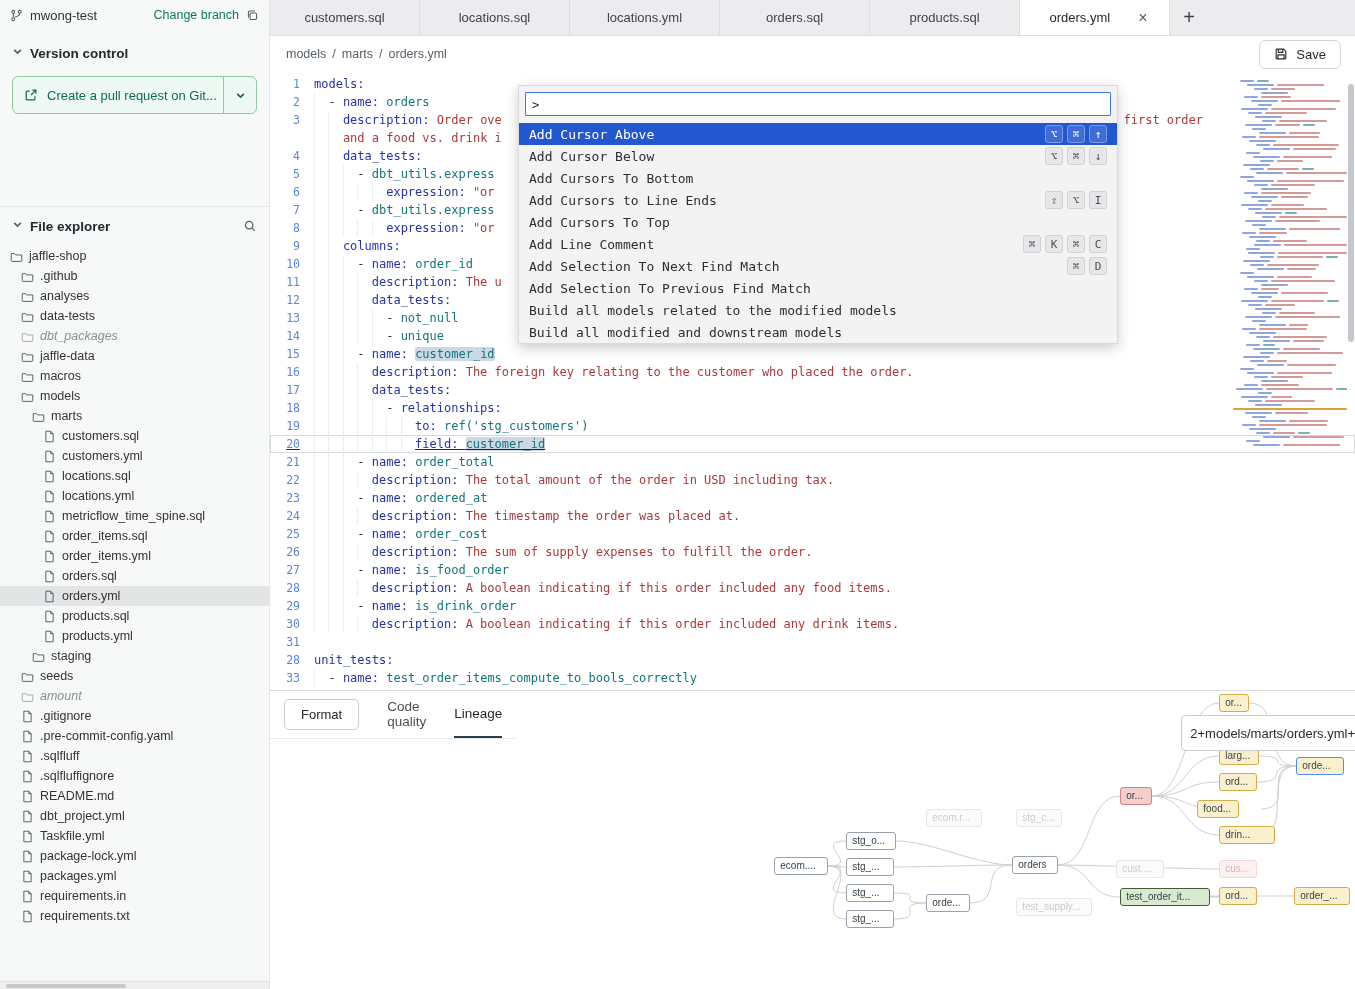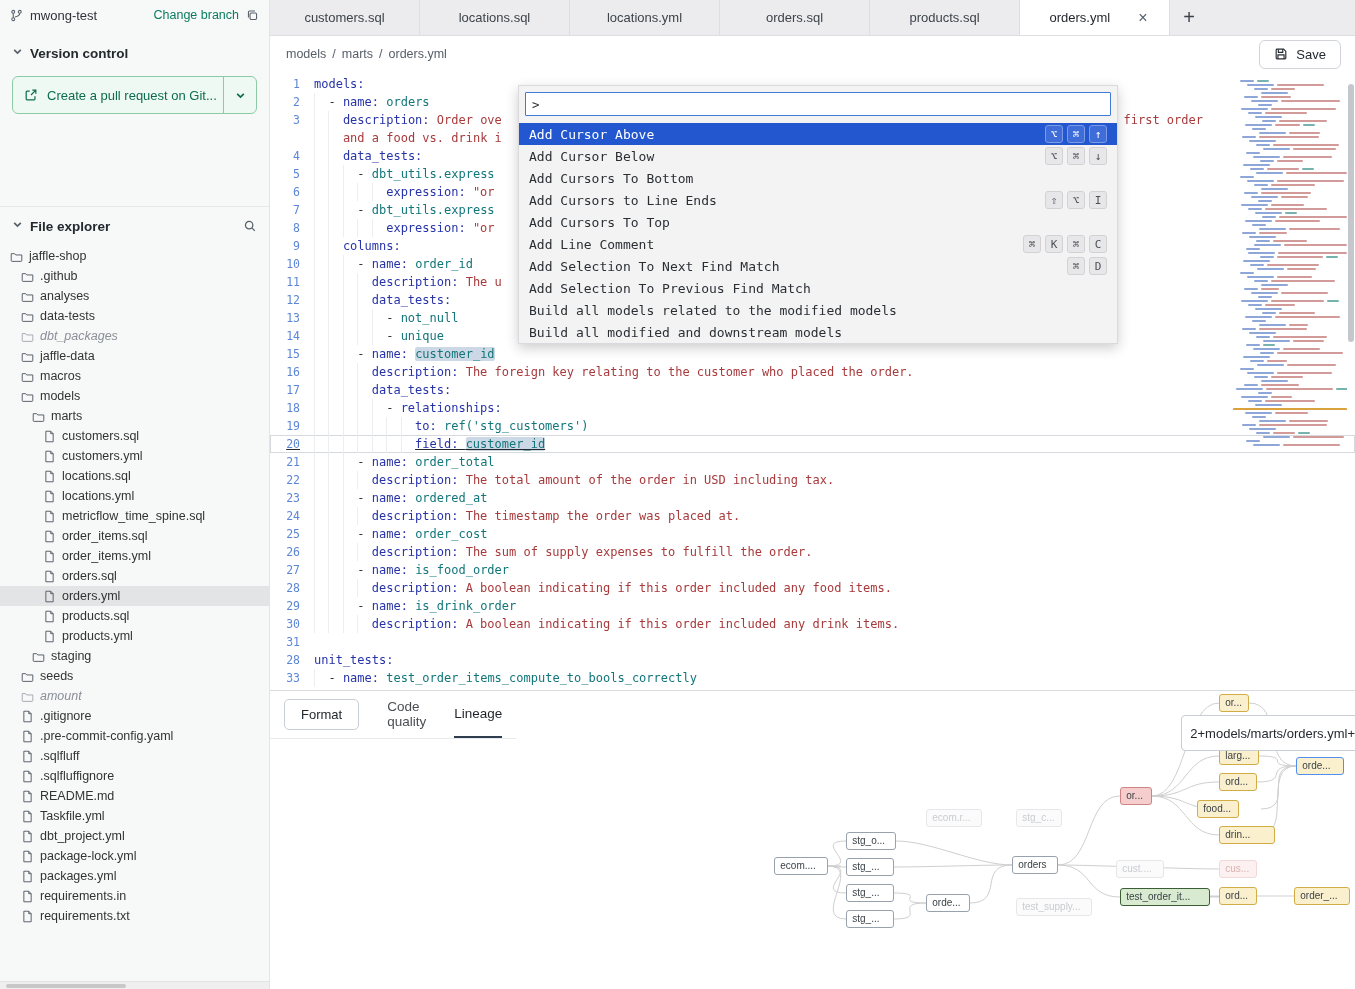--- a/index.html
+++ b/index.html
@@ -403,30 +403,30 @@
           </span>
           <span>README.md</span>
         </div>
         <div class="tree-row" style="padding-left: 21px;">
           <span class="tico">
             <svg width="13" height="13" viewBox="0 0 16 16" fill="none" stroke="currentColor" stroke-width="1.2">
               <path d="M3.5 1.5h6l3 3v10h-9z"></path>
               <path d="M9.5 1.5v3h3"></path>
             </svg>
           </span>
+          <span>dbt_project.yml</span>
+        </div>
+        <div class="tree-row" style="padding-left: 21px;">
+          <span class="tico">
+            <svg width="13" height="13" viewBox="0 0 16 16" fill="none" stroke="currentColor" stroke-width="1.2">
+              <path d="M3.5 1.5h6l3 3v10h-9z"></path>
+              <path d="M9.5 1.5v3h3"></path>
+            </svg>
+          </span>
           <span>Taskfile.yml</span>
-        </div>
-        <div class="tree-row" style="padding-left: 21px;">
-          <span class="tico">
-            <svg width="13" height="13" viewBox="0 0 16 16" fill="none" stroke="currentColor" stroke-width="1.2">
-              <path d="M3.5 1.5h6l3 3v10h-9z"></path>
-              <path d="M9.5 1.5v3h3"></path>
-            </svg>
-          </span>
-          <span>dbt_project.yml</span>
         </div>
         <div class="tree-row" style="padding-left: 21px;">
           <span class="tico">
             <svg width="13" height="13" viewBox="0 0 16 16" fill="none" stroke="currentColor" stroke-width="1.2">
               <path d="M3.5 1.5h6l3 3v10h-9z"></path>
               <path d="M9.5 1.5v3h3"></path>
             </svg>
           </span>
           <span>package-lock.yml</span>
         </div>

